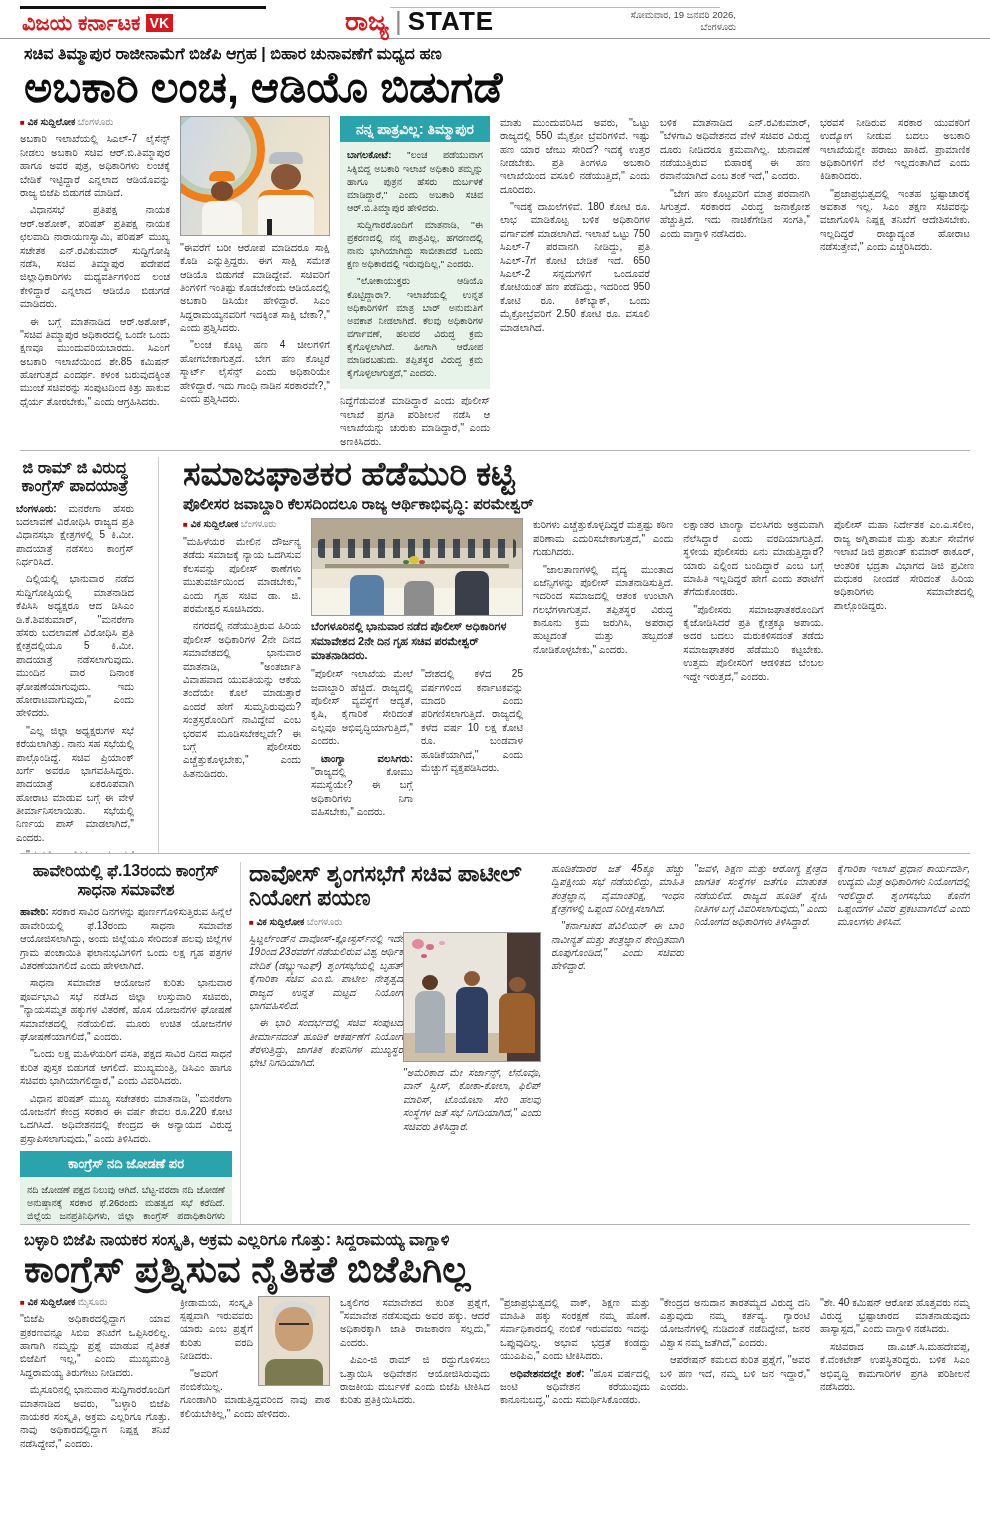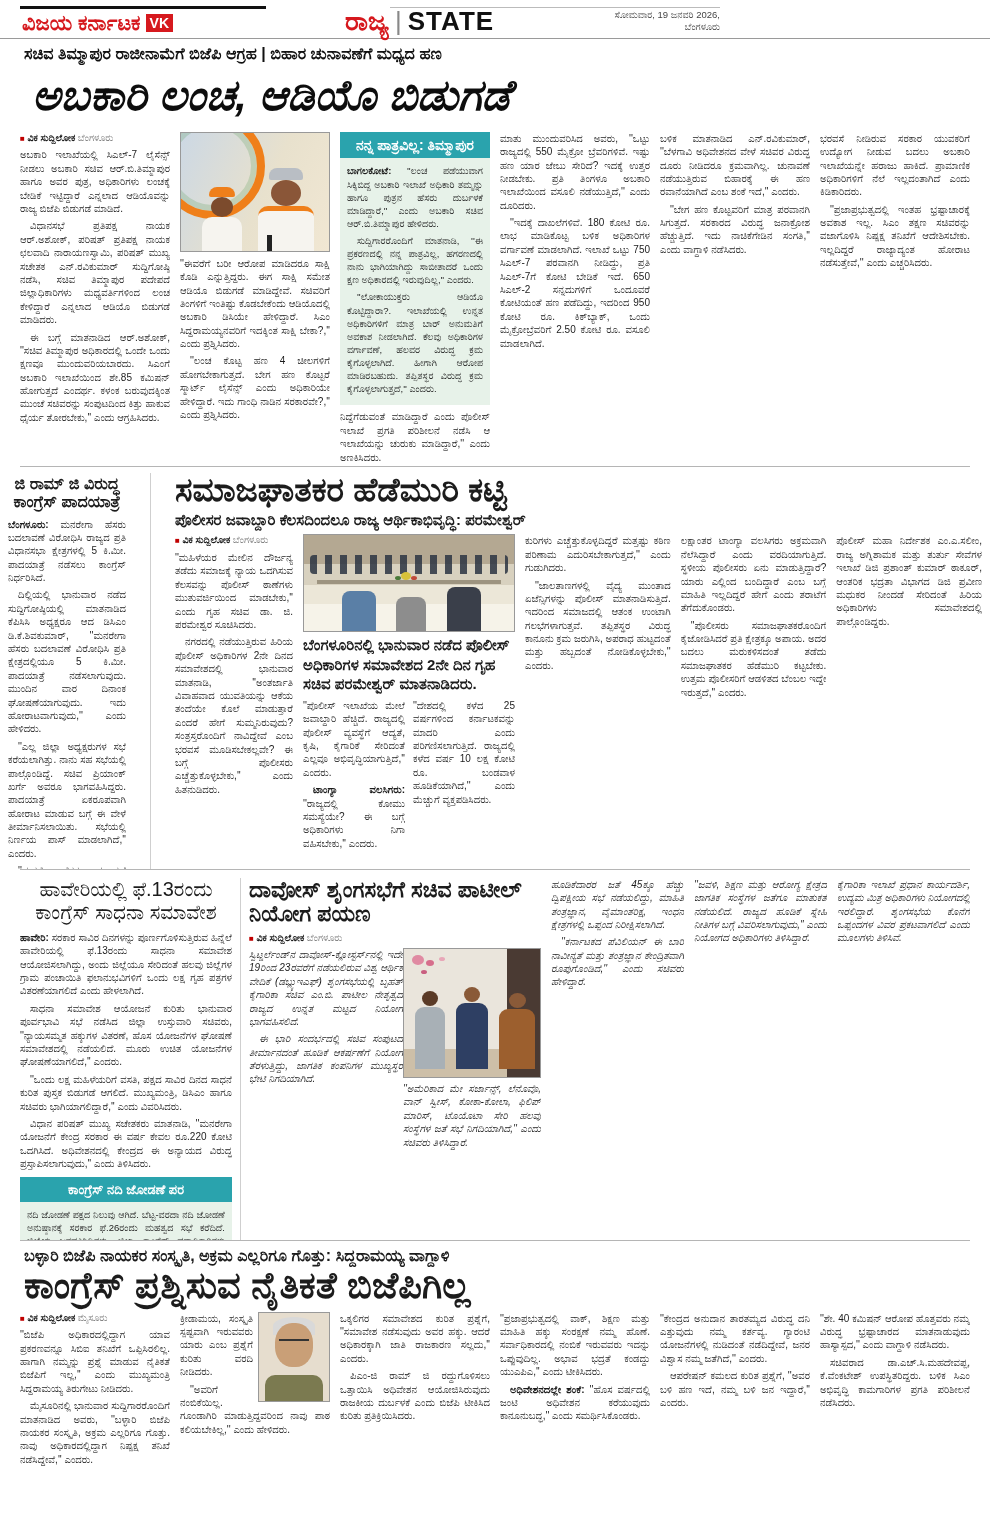--- a/index.html
+++ b/index.html
@@ -9,21 +9,21 @@
   .masthead{position:relative;height:38px;border-bottom:1px solid #9a9a9a;}
   .mh-topbar{position:absolute;left:20px;top:6px;width:246px;height:3px;background:#111;}
   .mh-topline{position:absolute;left:390px;top:7px;width:330px;height:1px;background:#bbb;}
   .mh-logo{position:absolute;left:22px;top:11px;font-size:21px;font-weight:900;color:#d6191e;letter-spacing:0;}
   .vk-badge{display:inline-block;margin-left:5px;padding:1px 4px;background:#d6191e;color:#fff;
             font-size:14px;font-weight:900;vertical-align:2px;}
   .mh-section{position:absolute;left:345px;top:6px;font-size:26px;font-weight:900;}
   .mh-section .kn{color:#d6191e;}
   .mh-section .dv{color:#888;font-weight:400;padding:0 6px;}
   .mh-section .en{color:#111;letter-spacing:1px;}
-  .mh-date{position:absolute;right:270px;top:9px;text-align:right;font-size:9.5px;color:#444;line-height:1.25;}
+  .mh-date{position:absolute;right:254px;top:9px;text-align:right;font-size:9.5px;color:#444;line-height:1.25;}
   
   .hline{height:1px;background:#b5b5b5;margin:0 20px;}
   .vline{width:1px;background:#cfcfcf;}
   .kicker{font-size:16px;font-weight:700;color:#111;padding:6px 24px 0;}
   .headline-xl{font-size:43px;font-weight:900;line-height:1.04;color:#0d0d0d;padding:2px 24px 6px;}
   .byline{font-size:9.5px;margin-bottom:4px;white-space:nowrap;}
   .byline .bullet{color:#c00000;font-size:8px;}
   .byline b{font-weight:700;}
   .byline .place{color:#777;}
   .cols{display:flex;gap:10px;padding:0 20px;}
@@ -60,42 +60,42 @@
   .pd-flowers{position:absolute;left:6%;top:5%;width:12px;height:10px;background:#e08aa2;border-radius:50%;
               box-shadow:12px 3px 0 -2px #d66e8c,24px -1px 0 -3px #e8a7b8,6px 12px 0 -3px #c95f80;}
   .pd-man{position:absolute;bottom:8px;}
   .pd-mbody{border-radius:9px 9px 0 0;}
   .pd-mhead{background:#8a5a38;border-radius:50%;margin:0 auto 1px;}
   .ph-sidda{float:right;width:70px;height:88px;margin:0 0 3px 5px;background:#e6ddce;}
   .ps-hair{position:absolute;left:14px;top:4px;width:42px;height:18px;background:#d9d9d9;border-radius:50% 50% 0 0;}
   .ps-face{position:absolute;left:16px;top:10px;width:38px;height:44px;background:#c99f77;border-radius:45%;}
   .ps-glass{position:absolute;left:20px;top:26px;width:30px;height:6px;border-top:2px solid #333;}
   .ps-shirt{position:absolute;left:6px;bottom:0;width:58px;height:26px;background:#7b7a50;border-radius:10px 10px 0 0;}
-  .caption{font-size:15px;font-weight:700;line-height:1.3;margin-bottom:5px;text-align:left;}
-  
-  .a2wrap{display:flex;gap:24px;padding:6px 8px 0;}
+  .caption{font-size:11px;font-weight:700;line-height:1.3;margin-bottom:5px;text-align:left;}
+  
+  .a2wrap{display:flex;gap:24px;padding:6px 16px 0;}
   .a2side{width:118px;flex:0 0 118px;overflow:hidden;}
   .a2side h3{font-size:16px;font-weight:900;text-align:center;line-height:1.15;margin:2px 0 6px;}
   .a2side{font-size:10px;line-height:1.34;text-align:justify;}
   .a2side p{margin:0 0 4px;text-indent:10px;}
   .a2side p:first-child{text-indent:0;}
   .a2main{flex:1;overflow:hidden;}
   .a2main .headline{font-size:33px;font-weight:900;line-height:1.05;margin:0 0 4px;}
   .a2main .subhead{font-size:15px;font-weight:700;margin:0 0 5px;}
   .a2cols{display:flex;gap:10px;}
   .a2cols .ncol{overflow:hidden;font-size:10px;line-height:1.34;text-align:justify;}
   .a2cols .ncol p{margin:0 0 4px;text-indent:10px;}
   .a2cols .ncol p:first-child{text-indent:0;}
   .photoblock{flex:0 0 212px;width:212px;}
   .minicols{display:flex;gap:8px;}
   .minicols .ncol{flex:1;}
   
   .r3wrap{display:flex;gap:8px;padding:8px 20px 0;}
   .haveri{flex:0 0 212px;width:212px;overflow:hidden;font-size:10px;line-height:1.34;text-align:justify;}
-  .haveri h3{font-size:20px;font-weight:400;text-align:center;line-height:1.18;margin:0 0 6px;}
+  .haveri h3{font-size:16px;font-weight:700;text-align:center;line-height:1.18;margin:0 0 6px;}
   .haveri p{margin:0 0 4px;text-indent:10px;}
   .haveri p:first-child{text-indent:0;}
   .davos{flex:1;overflow:hidden;}
   .davos-top{display:flex;gap:10px;}
   .davos-left{flex:0 0 292px;width:292px;}
   .davos h3{font-size:22px;font-weight:900;line-height:1.12;margin:0 0 5px;}
   .davos .ncol{overflow:hidden;font-size:10px;line-height:1.34;text-align:justify;}
   .davos .ncol p{margin:0 0 4px;text-indent:10px;font-style:italic;}
   .davos .ncol p:first-child{text-indent:0;}
   .davos-inner{display:flex;gap:0;}
@@ -118,21 +118,21 @@
       <span class="kn">ರಾಜ್ಯ</span><span class="dv">|</span><span class="en">STATE</span>
     </div>
     <div class="mh-date">
       <div>ಸೋಮವಾರ, 19 ಜನವರಿ 2026,</div>
       <div>ಬೆಂಗಳೂರು</div>
     </div>
   </header>
 
   <section>
     <div class="kicker">ಸಚಿವ ತಿಮ್ಮಾಪುರ ರಾಜೀನಾಮೆಗೆ ಬಿಜೆಪಿ ಆಗ್ರಹ | ಬಿಹಾರ ಚುನಾವಣೆಗೆ ಮಧ್ಯದ ಹಣ</div>
-    <h1 class="headline-xl" style="margin:8px;font-style:italic;">ಅಬಕಾರಿ ಲಂಚ, ಆಡಿಯೊ ಬಿಡುಗಡೆ</h1>
+    <h1 class="headline-xl" style="margin:0;">ಅಬಕಾರಿ ಲಂಚ, ಆಡಿಯೊ ಬಿಡುಗಡೆ</h1>
     <div class="cols" style="height:334px;">
       <div class="col">
         <div class="byline">
           <span class="bullet">■</span>
           <b>ವಿಕ ಸುದ್ದಿಲೋಕ</b>
           <span class="place">ಬೆಂಗಳೂರು</span>
         </div>
         <div>
             <p>ಅಬಕಾರಿ ಇಲಾಖೆಯಲ್ಲಿ ಸಿಎಲ್-7 ಲೈಸೆನ್ಸ್ ನೀಡಲು ಅಬಕಾರಿ ಸಚಿವ ಆರ್.ಬಿ.ತಿಮ್ಮಾಪುರ ಹಾಗೂ ಅವರ ಪುತ್ರ, ಅಧಿಕಾರಿಗಳು ಲಂಚಕ್ಕೆ ಬೇಡಿಕೆ ಇಟ್ಟಿದ್ದಾರೆ ಎನ್ನಲಾದ ಆಡಿಯೊವನ್ನು ರಾಜ್ಯ ಬಿಜೆಪಿ ಬಿಡುಗಡೆ ಮಾಡಿದೆ.</p>
             <p>ವಿಧಾನಸಭೆ ಪ್ರತಿಪಕ್ಷ ನಾಯಕ ಆರ್.ಅಶೋಕ್, ಪರಿಷತ್ ಪ್ರತಿಪಕ್ಷ ನಾಯಕ ಛಲವಾದಿ ನಾರಾಯಣಸ್ವಾಮಿ, ಪರಿಷತ್ ಮುಖ್ಯ ಸಚೇತಕ ಎನ್.ರವಿಕುಮಾರ್ ಸುದ್ದಿಗೋಷ್ಠಿ ನಡೆಸಿ, ಸಚಿವ ತಿಮ್ಮಾಪುರ ಪದೇಪದೆ ಜಿಲ್ಲಾಧಿಕಾರಿಗಳು ಮಧ್ಯವರ್ತಿಗಳಿಂದ ಲಂಚ ಕೇಳಿದ್ದಾರೆ ಎನ್ನಲಾದ ಆಡಿಯೊ ಬಿಡುಗಡೆ ಮಾಡಿದರು.</p>

